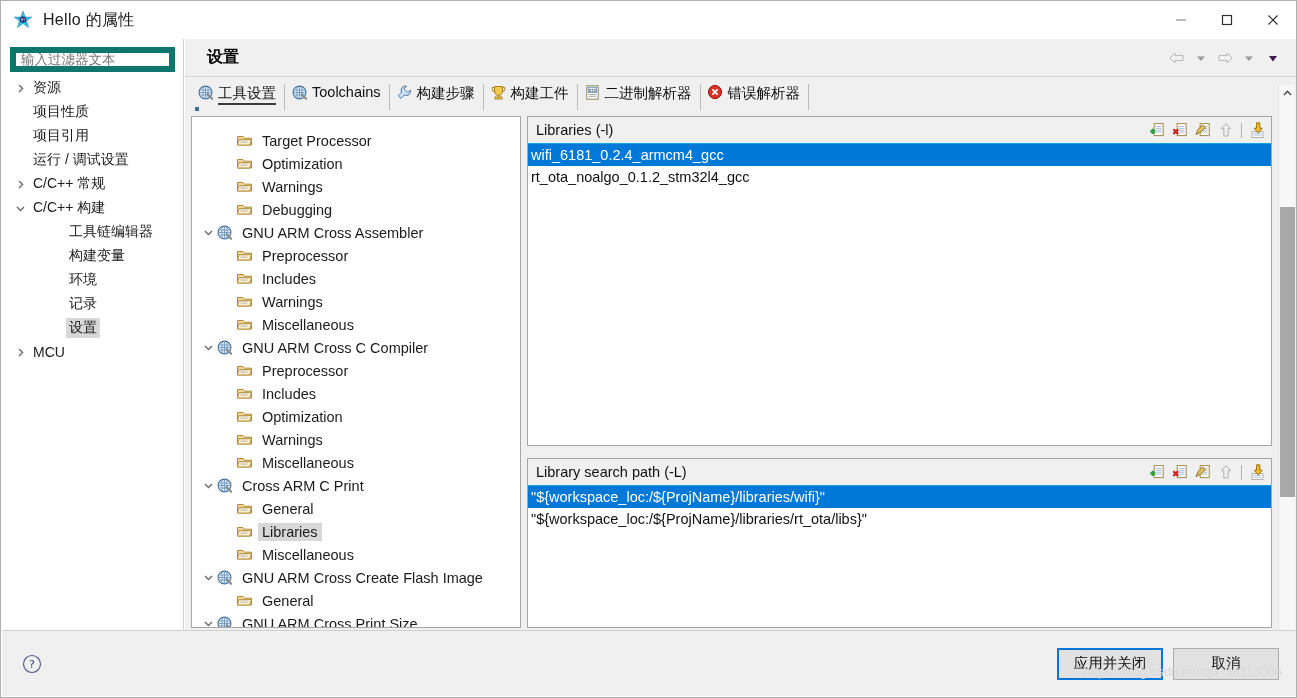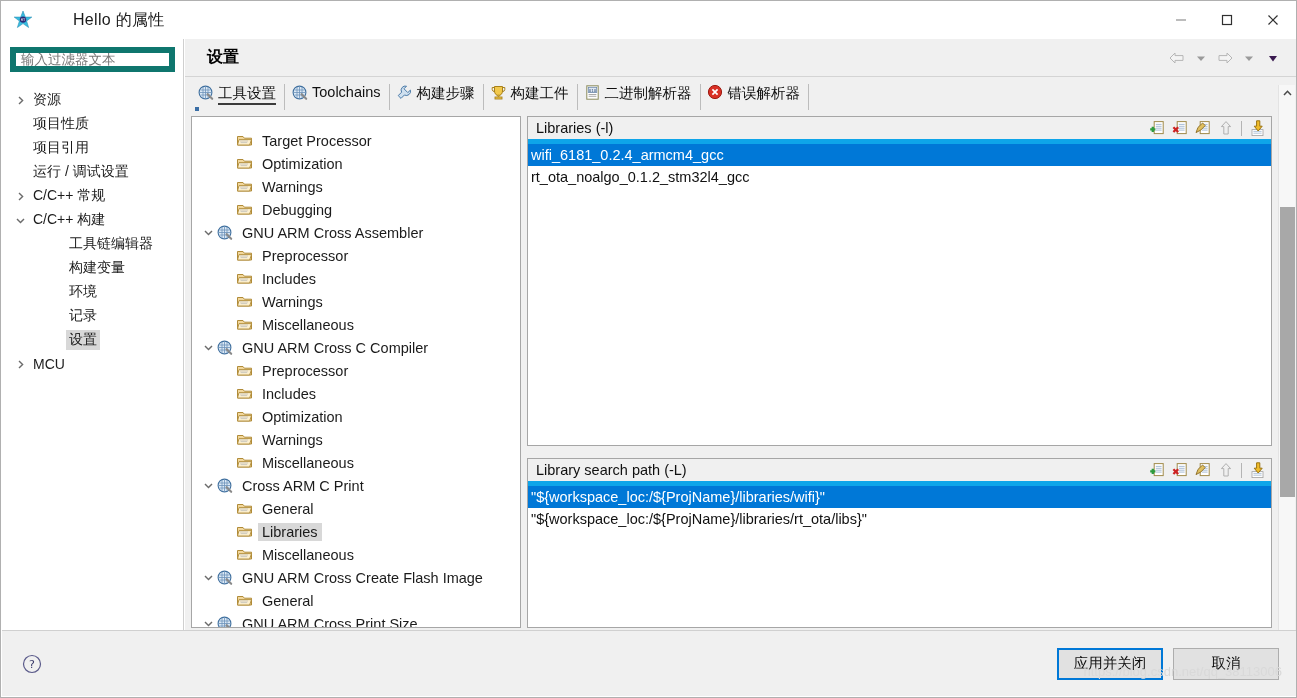--- a/index.html
+++ b/index.html
@@ -17,21 +17,21 @@
     background: #ffffff;
     border: 1px solid #b0b0b0;
     overflow: hidden;
   }
 
   
   .titlebar {
     position: absolute; left: 0; top: 0;
     width: 1295px; height: 38px;
     background: #ffffff;
-    display: flex; align-items: center; gap: 30px;
+    display: flex; align-items: center;
   }
   .title-icon {
     margin-left: 12px; width: 20px; height: 20px;
     position: relative; flex: none;
   }
   .title-icon .star {
     position: absolute; left: 0; top: 0; width: 20px; height: 20px;
   }
   .title-text {
     margin-left: 10px;
@@ -59,21 +59,21 @@
     margin: 8px 8px 0 8px;
     height: 25px;
     border: 6px solid #0f766e;
     background: #ffffff;
     display: flex; align-items: center;
     padding-left: 5px;
   }
   .filter-ph {
     font-size: 13.5px; color: #767676; white-space: nowrap;
   }
-  .tree { margin-top: 16px; }
+  .tree { margin-top: 4px; }
   .tnode {
     display: flex; align-items: center;
     height: 24px; padding-left: 6px;
     font-size: 14px; color: #1b1b1b;
     white-space: nowrap;
   }
   .tnode .tw {
     width: 16px; height: 16px; flex: none;
     display: flex; align-items: center; justify-content: center;
     margin-right: 2px;
@@ -169,21 +169,21 @@
   }
   .listgroup {
     background: #ffffff;
     border: 1px solid #a6a6a6;
   }
   .lg-top { height: 330px; }
   .lg-bottom { height: 170px; margin-top: 12px; }
   .lg-head {
     height: 27px;
     background: #f0f0f0;
-    border-bottom: 5px solid #0ea5e9;
+    border-bottom: 1px solid #0ea5e9;
     display: flex; align-items: center;
     padding: 0 4px 0 8px;
   }
   .lg-title { font-size: 14.5px; color: #101010; white-space: nowrap; }
   .lg-tools { margin-left: auto; display: flex; align-items: center; gap: 3px; }
   .tbtn { width: 20px; height: 20px; display: flex; align-items: center; justify-content: center; }
   .tsep { width: 1px; height: 15px; background: #b4b4b4; margin: 0 2px; }
   .lg-body { padding: 0; }
   .lrow {
     height: 22px;

